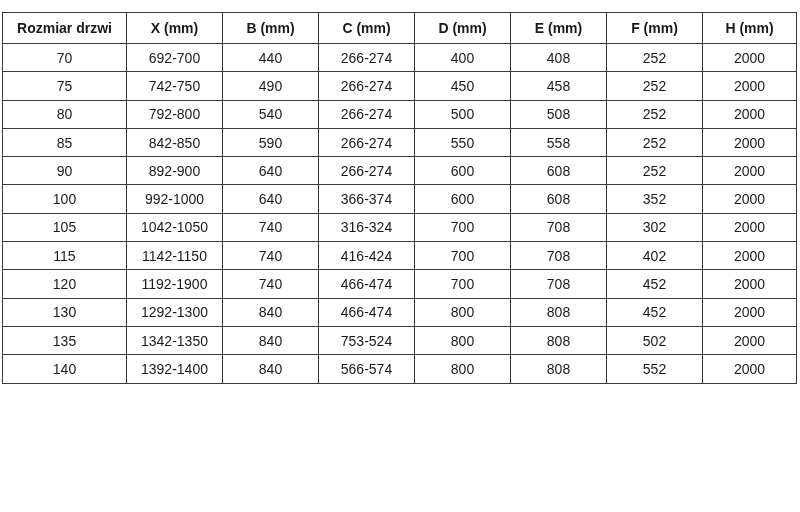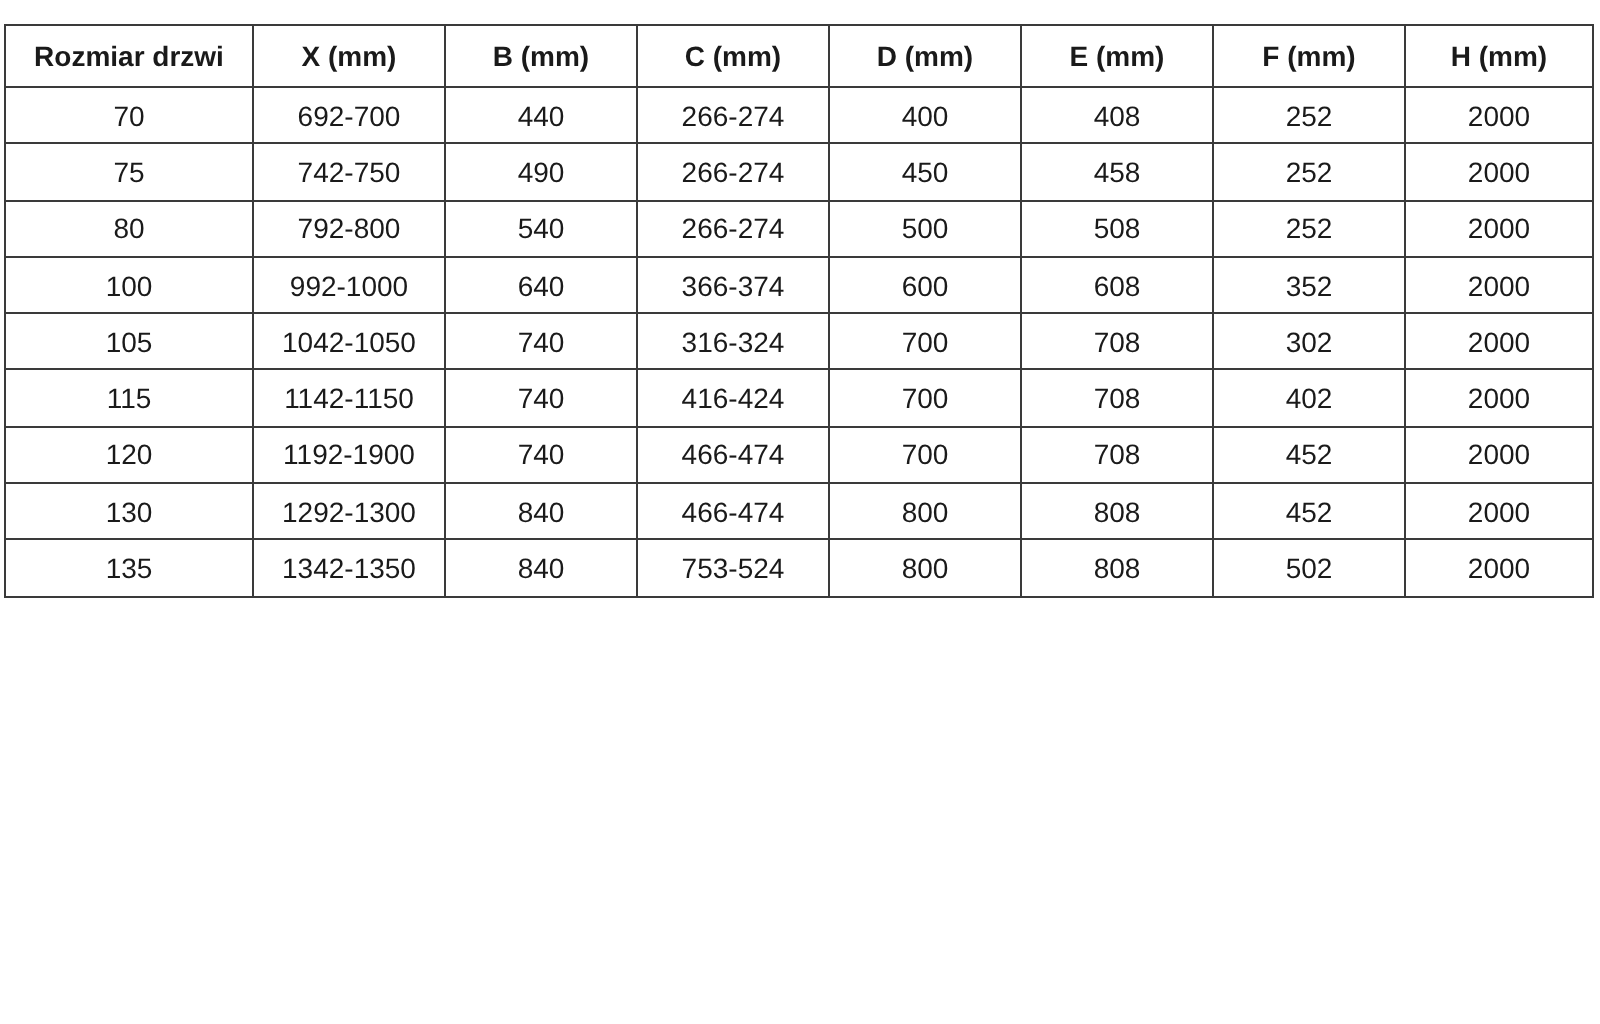--- a/index.html
+++ b/index.html
@@ -92,20 +92,40 @@
           <td>80</td>
           <td>792-800</td>
           <td>540</td>
           <td>266-274</td>
           <td>500</td>
           <td>508</td>
           <td>252</td>
           <td>2000</td>
         </tr>
         <tr>
+          <td>85</td>
+          <td>842-850</td>
+          <td>590</td>
+          <td>266-274</td>
+          <td>550</td>
+          <td>558</td>
+          <td>252</td>
+          <td>2000</td>
+        </tr>
+        <tr>
+          <td>90</td>
+          <td>892-900</td>
+          <td>640</td>
+          <td>266-274</td>
+          <td>600</td>
+          <td>608</td>
+          <td>252</td>
+          <td>2000</td>
+        </tr>
+        <tr>
           <td>100</td>
           <td>992-1000</td>
           <td>640</td>
           <td>366-374</td>
           <td>600</td>
           <td>608</td>
           <td>352</td>
           <td>2000</td>
         </tr>
         <tr>
@@ -151,15 +171,25 @@
         <tr>
           <td>135</td>
           <td>1342-1350</td>
           <td>840</td>
           <td>753-524</td>
           <td>800</td>
           <td>808</td>
           <td>502</td>
           <td>2000</td>
         </tr>
+        <tr>
+          <td>140</td>
+          <td>1392-1400</td>
+          <td>840</td>
+          <td>566-574</td>
+          <td>800</td>
+          <td>808</td>
+          <td>552</td>
+          <td>2000</td>
+        </tr>
       </tbody>
   </table>
 </div>
 
 </body></html>

